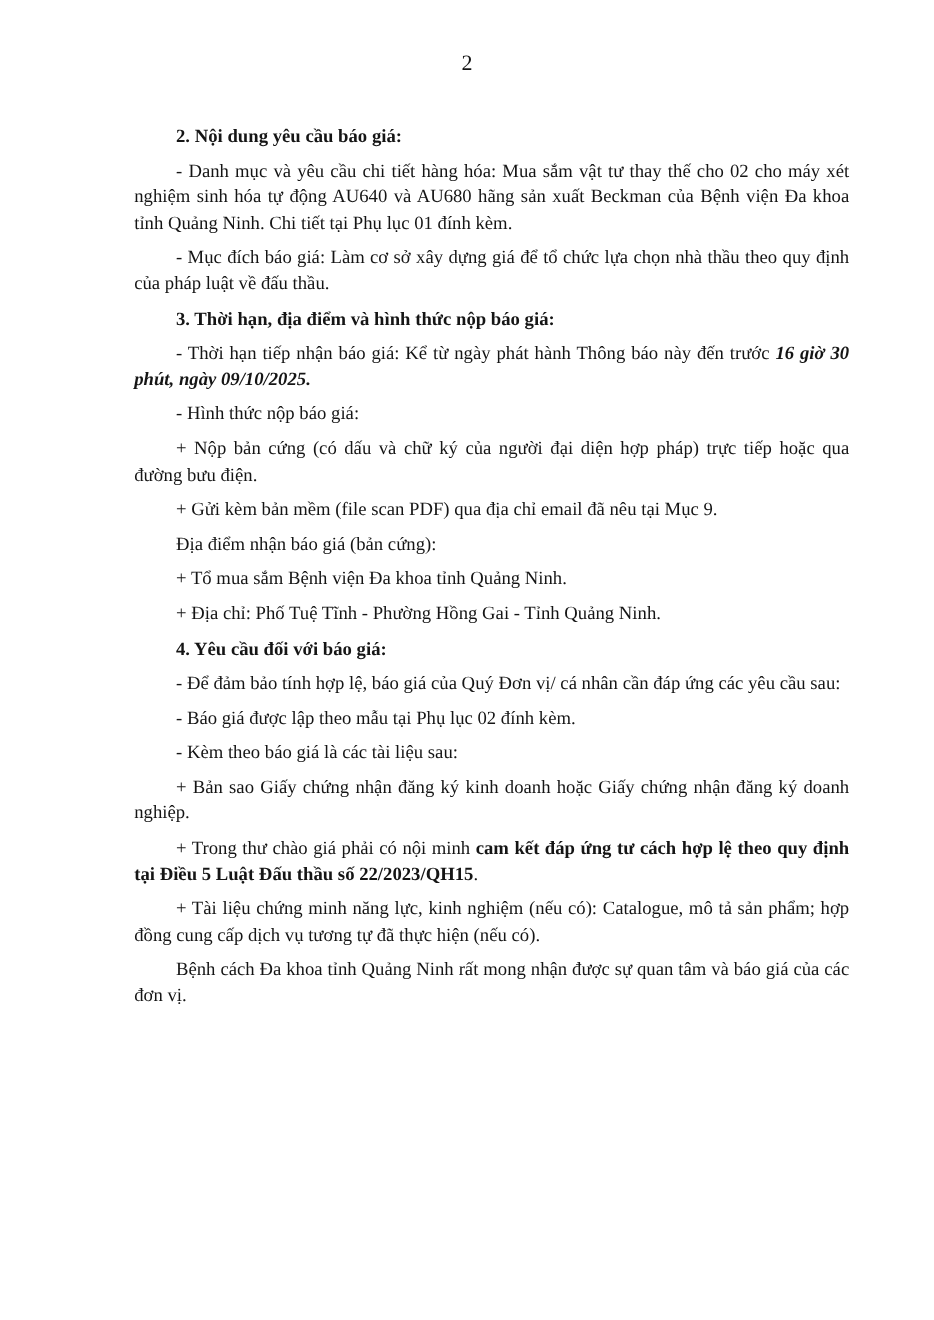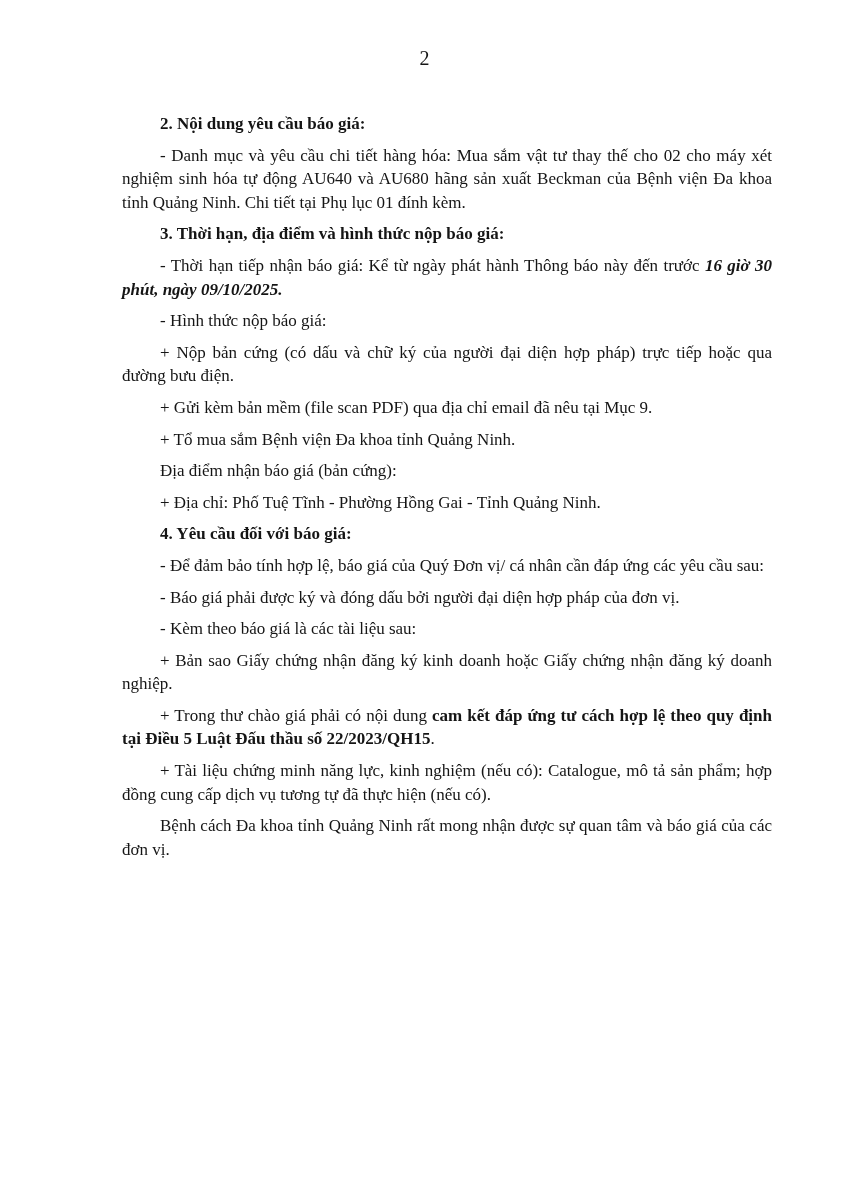--- a/index.html
+++ b/index.html
@@ -46,30 +46,31 @@
   .run-bi { font-weight: bold; font-style: italic; }
 </style>
 </head>
 <body>
 
 <div class="page">
   <div class="page-number">2</div>
   <div class="content" id="content">
       <p class="para heading"><span class="run-b">2. Nội dung yêu cầu báo giá:</span></p>
       <p class="para"><span>- Danh mục và yêu cầu chi tiết hàng hóa: Mua sắm vật tư thay thế cho 02 cho máy xét nghiệm sinh hóa tự động AU640 và AU680 hãng sản xuất Beckman của Bệnh viện Đa khoa tỉnh Quảng Ninh. Chi tiết tại Phụ lục 01 đính kèm.</span></p>
+      <p class="para"><span>- Mục đích báo giá: Làm cơ sở xây dựng giá để tổ chức lựa chọn nhà thầu theo quy định của pháp luật về đấu thầu.</span></p>
       <p class="para heading"><span class="run-b">3. Thời hạn, địa điểm và hình thức nộp báo giá:</span></p>
       <p class="para"><span>- Thời hạn tiếp nhận báo giá: Kể từ ngày phát hành Thông báo này đến trước </span><span class="run-bi">16 giờ 30 phút, ngày 09/10/2025.</span></p>
       <p class="para"><span>- Hình thức nộp báo giá:</span></p>
       <p class="para"><span>+ Nộp bản cứng (có dấu và chữ ký của người đại diện hợp pháp) trực tiếp hoặc qua đường bưu điện.</span></p>
       <p class="para"><span>+ Gửi kèm bản mềm (file scan PDF) qua địa chỉ email đã nêu tại Mục 9.</span></p>
+      <p class="para"><span>Địa điểm nhận báo giá (bản cứng):</span></p>
       <p class="para"><span>+ Tổ mua sắm Bệnh viện Đa khoa tỉnh Quảng Ninh.</span></p>
-      <p class="para"><span>Địa điểm nhận báo giá (bản cứng):</span></p>
       <p class="para"><span>+ Địa chỉ: Phố Tuệ Tĩnh - Phường Hồng Gai - Tỉnh Quảng Ninh.</span></p>
       <p class="para heading"><span class="run-b">4. Yêu cầu đối với báo giá:</span></p>
       <p class="para"><span>- Để đảm bảo tính hợp lệ, báo giá của Quý Đơn vị/ cá nhân cần đáp ứng các yêu cầu sau:</span></p>
-      <p class="para"><span>- Báo giá phải được ký và đóng dấu bởi người đại diện hợp pháp của đơn vị.</span></p>
+      <p class="para"><span>- Báo giá được lập theo mẫu tại Phụ lục 02 đính kèm.</span></p>
       <p class="para"><span>- Kèm theo báo giá là các tài liệu sau:</span></p>
       <p class="para"><span>+ Bản sao Giấy chứng nhận đăng ký kinh doanh hoặc Giấy chứng nhận đăng ký doanh nghiệp.</span></p>
-      <p class="para"><span>+ Trong thư chào giá phải có nội dung </span><span class="run-b">cam kết đáp ứng tư cách hợp lệ theo quy định tại Điều 5 Luật Đấu thầu số 22/2023/QH15</span><span>.</span></p>
+      <p class="para"><span>+ Trong thư chào giá phải có nội minh </span><span class="run-b">cam kết đáp ứng tư cách hợp lệ theo quy định tại Điều 5 Luật Đấu thầu số 22/2023/QH15</span><span>.</span></p>
       <p class="para"><span>+ Tài liệu chứng minh năng lực, kinh nghiệm (nếu có): Catalogue, mô tả sản phẩm; hợp đồng cung cấp dịch vụ tương tự đã thực hiện (nếu có).</span></p>
       <p class="para"><span>Bệnh cách Đa khoa tỉnh Quảng Ninh rất mong nhận được sự quan tâm và báo giá của các đơn vị.</span></p>
     </div>
 </div>
 
 </body></html>

